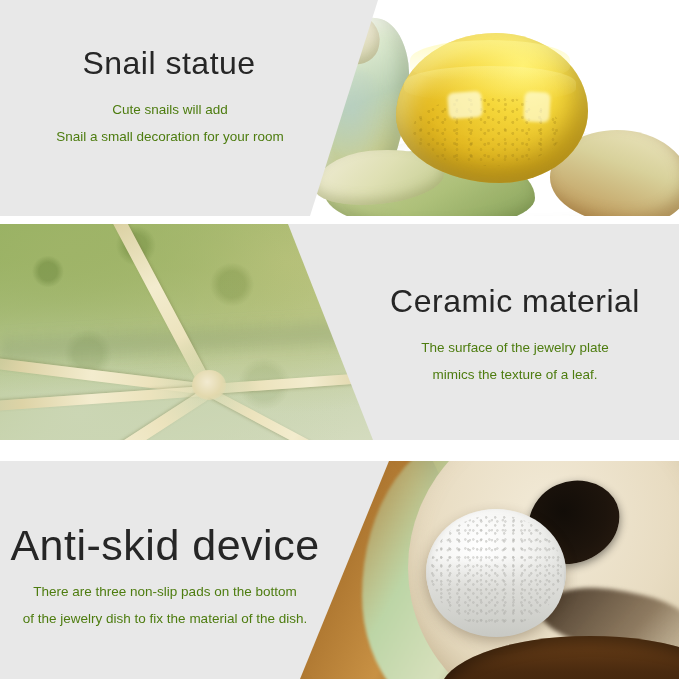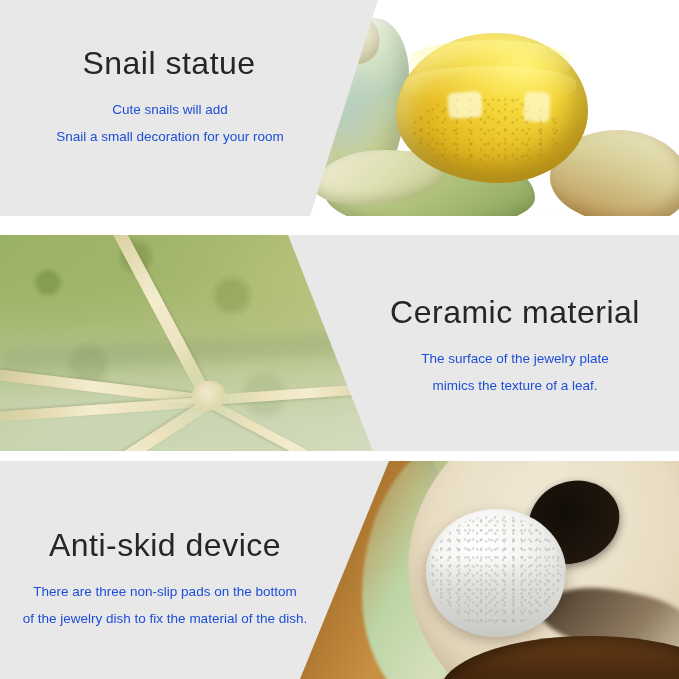--- a/index.html
+++ b/index.html
@@ -25,21 +25,21 @@
 
   
   .panel {
     position: absolute;
     left: 0;
     width: 679px;
     overflow: hidden;
     background: #ffffff;
   }
   #panel-1 { top: 0px;   height: 216px; }
-  #panel-2 { top: 235px; height: 216px; }
+  #panel-2 { top: 224px; height: 216px; }
   #panel-3 { top: 461px; height: 218px; }
 
   
   .photo {
     position: absolute;
     top: 0;
     height: 100%;
   }
 
   
@@ -93,35 +93,35 @@
   .title {
     font-family: "Liberation Sans", sans-serif;
     font-weight: 400;
     letter-spacing: 0.5px;
     color: #262626;
     white-space: nowrap;
   }
   .subline {
     font-family: "Liberation Sans", sans-serif;
     font-weight: 400;
-    color: #1d4ed8;
+    color: #4d7c0f;
     white-space: nowrap;
   }
 
   #text-1 { left: 0px;   top: 44px;  width: 340px; }
   #text-1 .title   { font-size: 32px; line-height: 38px; }
   #text-1 .subline { font-size: 13.5px; line-height: 27px; }
   #text-1 .title   { margin-left: -2px; }
 
   #text-2 { left: 340px; top: 58px;  width: 350px; }
   #text-2 .title   { font-size: 32px; line-height: 38px; }
   #text-2 .subline { font-size: 13.5px; line-height: 27px; }
 
   #text-3 { left: 0px;   top: 65px;  width: 330px; }
-  #text-3 .title   { font-size: 32px; line-height: 38px; text-align: center; }
+  #text-3 .title   { font-size: 43px; line-height: 38px; text-align: center; }
   #text-3 .subline { font-size: 13.5px; line-height: 27px; }
 
   .sub-wrap { margin-top: 14px; }
   #text-3 .sub-wrap { }
 
   
   .snail-scene { position: absolute; inset: 0; background: #ffffff; }
 
   
   .snail-leafbase {

